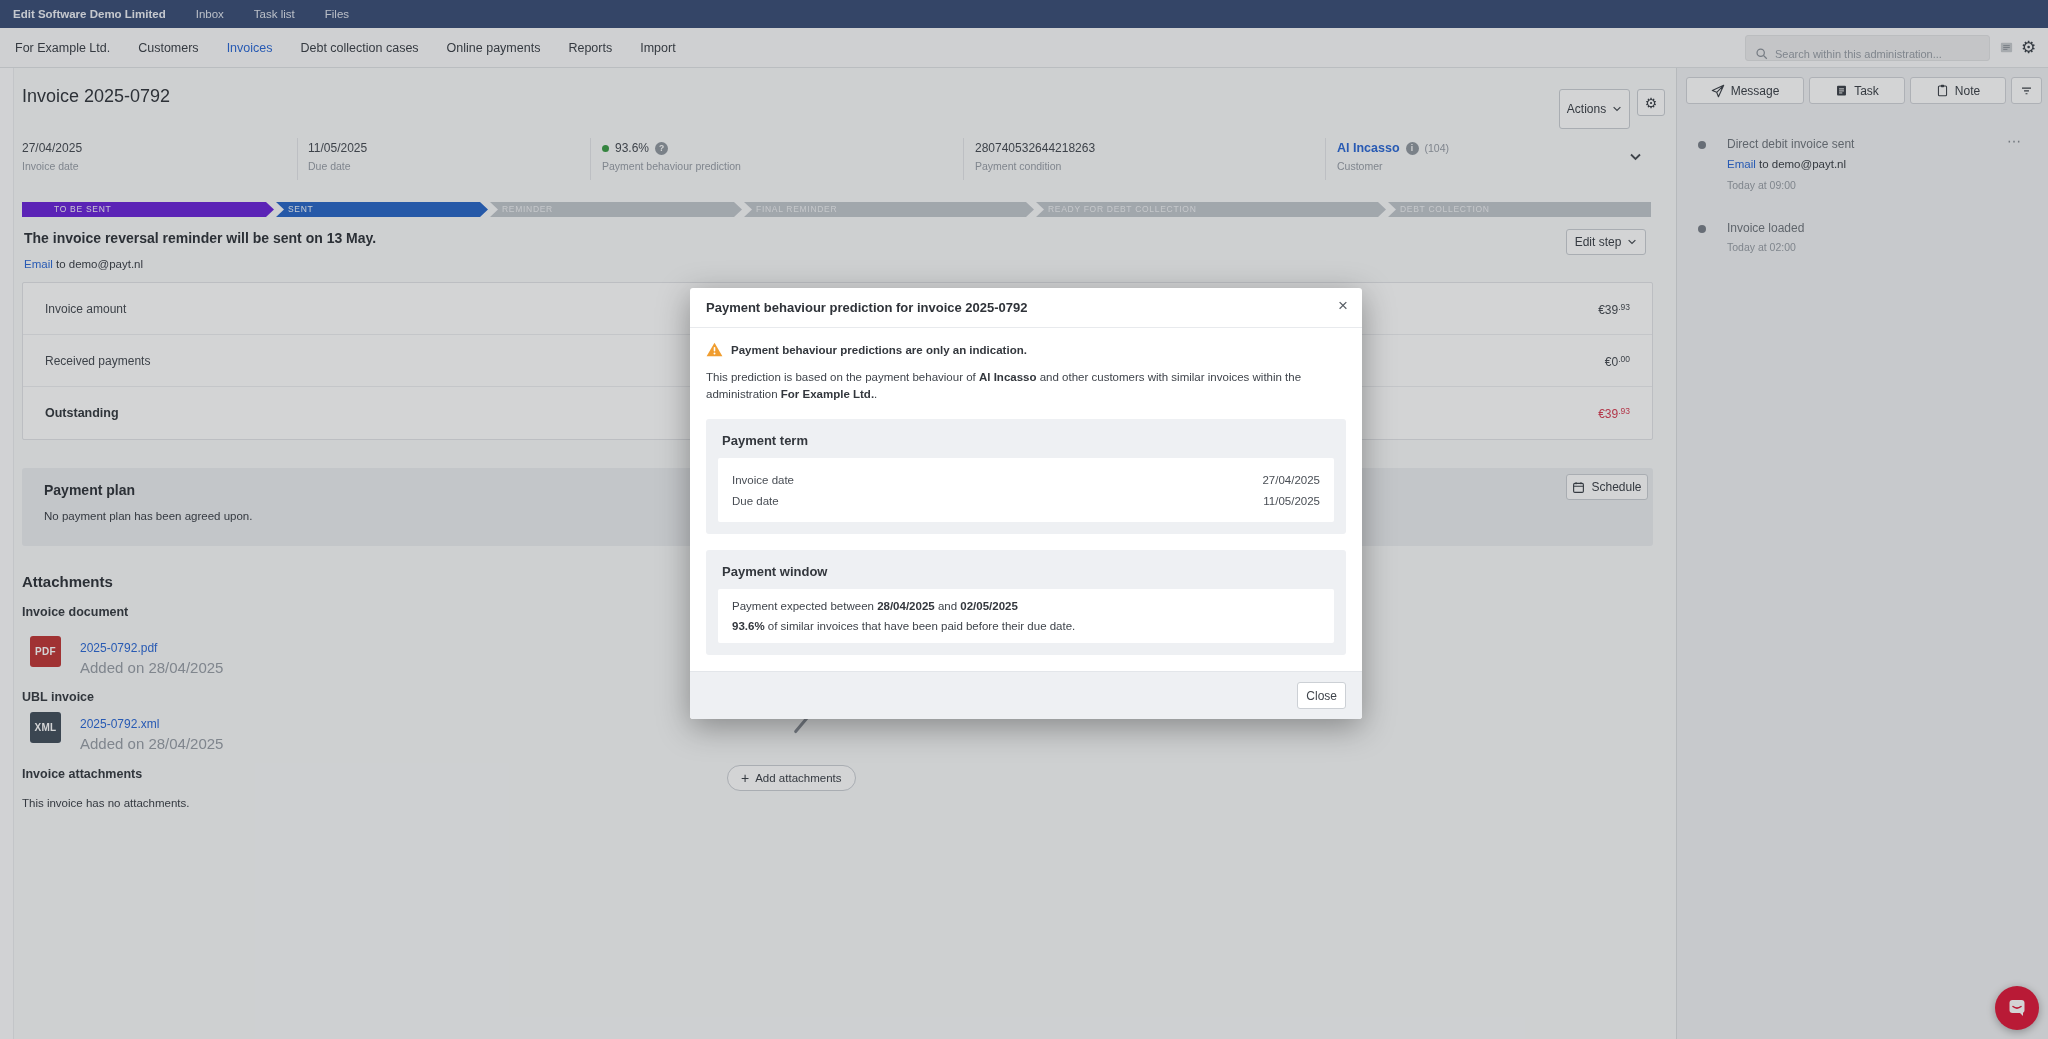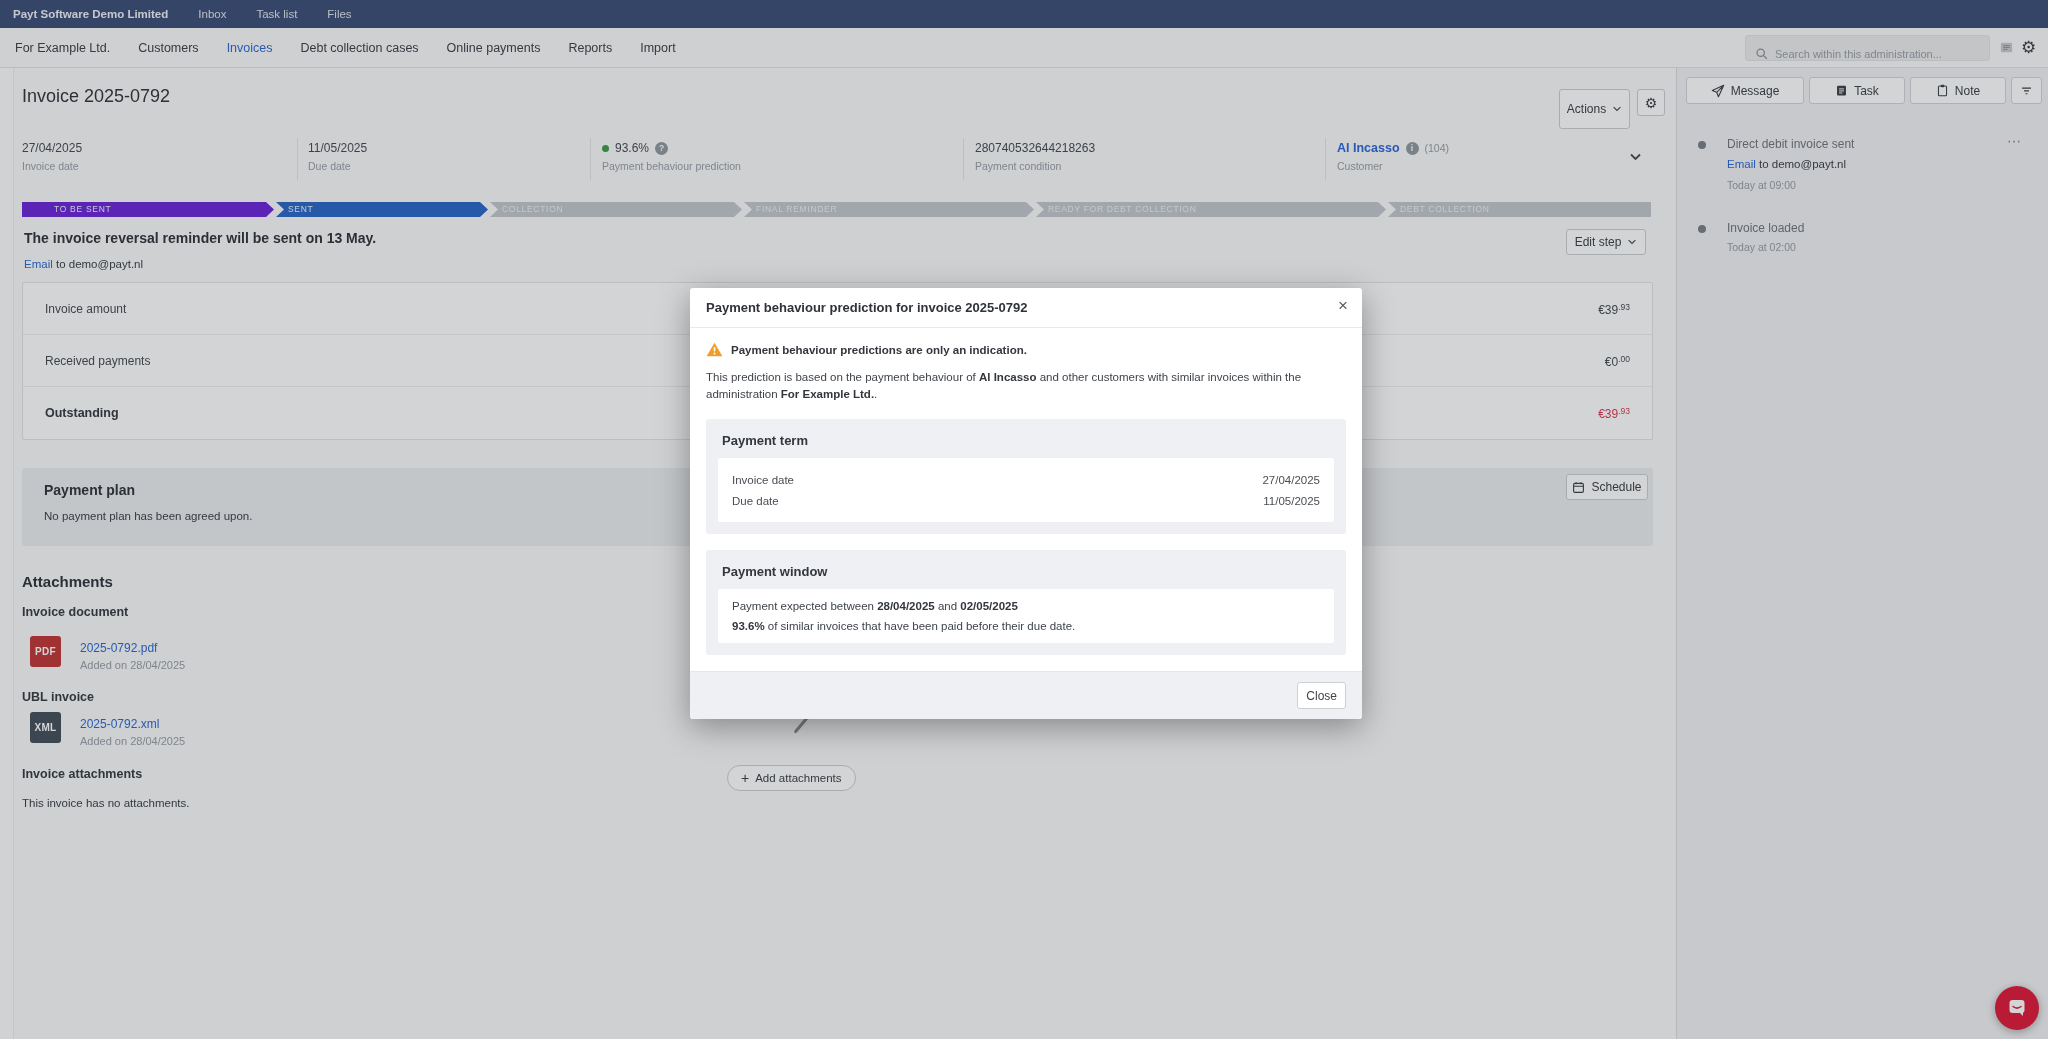--- a/index.html
+++ b/index.html
@@ -95,21 +95,21 @@
 
   
   .att-heading { position:absolute; left:22px; top:573px; font-size:15px; font-weight:700; color:#33373d; }
   .att-sub { position:absolute; left:22px; font-size:12.5px; font-weight:700; color:#3a3f45; }
   .file-badge { position:absolute; width:31px; height:31px; border-radius:3px; color:#fff;
                 display:flex; align-items:center; justify-content:center;
                 font-size:10px; font-weight:700; letter-spacing:.3px; }
   .badge-pdf { left:30px; top:636px; background:#c13a3a; }
   .badge-xml { left:30px; top:712px; background:#46525f; }
   .file-name { position:absolute; left:80px; font-size:12px; font-weight:500; color:#2f6bd6; cursor:pointer; }
-  .file-added { position:absolute; left:80px; font-size:11px; color:#9aa0a8; }
+  .file-added { position:absolute; left:80px; font-size:15px; color:#9aa0a8; }
   .att-empty { position:absolute; left:22px; top:797px; font-size:11.5px; color:#3f444b; }
   .add-pill { position:absolute; left:727px; top:765px; height:26px; border-radius:13px;
               padding:0 13px; font-size:11.5px; }
   .clip-stub { position:absolute; left:800px; top:714px; width:2.5px; height:21px;
                background:#8d939b; border-radius:2px; transform:rotate(40deg); }
 
   
   .side-btn { position:absolute; top:77px; height:27px; font-size:12px; border-color:#d2d5da; }
   .side-btn-message { left:1686px; width:118px; }
   .side-btn-task    { left:1809px; width:96px;  }
@@ -146,21 +146,21 @@
   .pw-line + .pw-line { margin-top:8px; }
   .modal-footer { background:#eef0f3; border-top:1px solid #e3e6ea; padding:10px 16px;
                   display:flex; justify-content:flex-end; border-radius:0 0 3px 3px; }
   .close-btn { height:27px; padding:0 8px; font-size:12px; }
   svg { display:block; }
 </style>
 </head>
 <body>
 
 <div class="topbar">
-  <span class="brand">Payt Software Demo Limited</span>
+  <span class="brand">Edit Software Demo Limited</span>
   <span class="tb-item">Inbox</span>
   <span class="tb-item">Task list</span>
   <span class="tb-item">Files</span>
 </div>
 
 <div class="nav">
   <span class="nav-item">For Example Ltd.</span>
   <span class="nav-item">Customers</span>
   <span class="nav-item active">Invoices</span>
   <span class="nav-item">Debt collection cases</span>
@@ -235,21 +235,21 @@
 </div>
 <div class="detail-chevron">
   <svg width="13" height="8" viewBox="0 0 12 8" fill="none" stroke="#4a4f56" stroke-width="1.8">
       <path d="M1.5 1.5 L6 6 L10.5 1.5"></path>
     </svg>
 </div>
 
 <div class="steps">
   <div class="step done step-first" style="width:252px">TO BE SENT</div>
   <div class="step active step-mid" style="width:212px">SENT</div>
-  <div class="step future step-mid" style="width:252px">COLLECTION</div>
+  <div class="step future step-mid" style="width:252px">REMINDER</div>
   <div class="step future step-mid" style="width:290px">FINAL REMINDER</div>
   <div class="step future step-mid" style="width:350px">READY FOR DEBT COLLECTION</div>
   <div class="step future step-last" style="width:263px">DEBT COLLECTION</div>
 </div>
 
 <div class="banner-title">The invoice reversal reminder will be sent on 13 May.</div>
 <div class="banner-email">
   <span class="link-blue">Email</span><span> to demo@payt.nl</span>
 </div>
 <button class="btn edit-step-btn">

